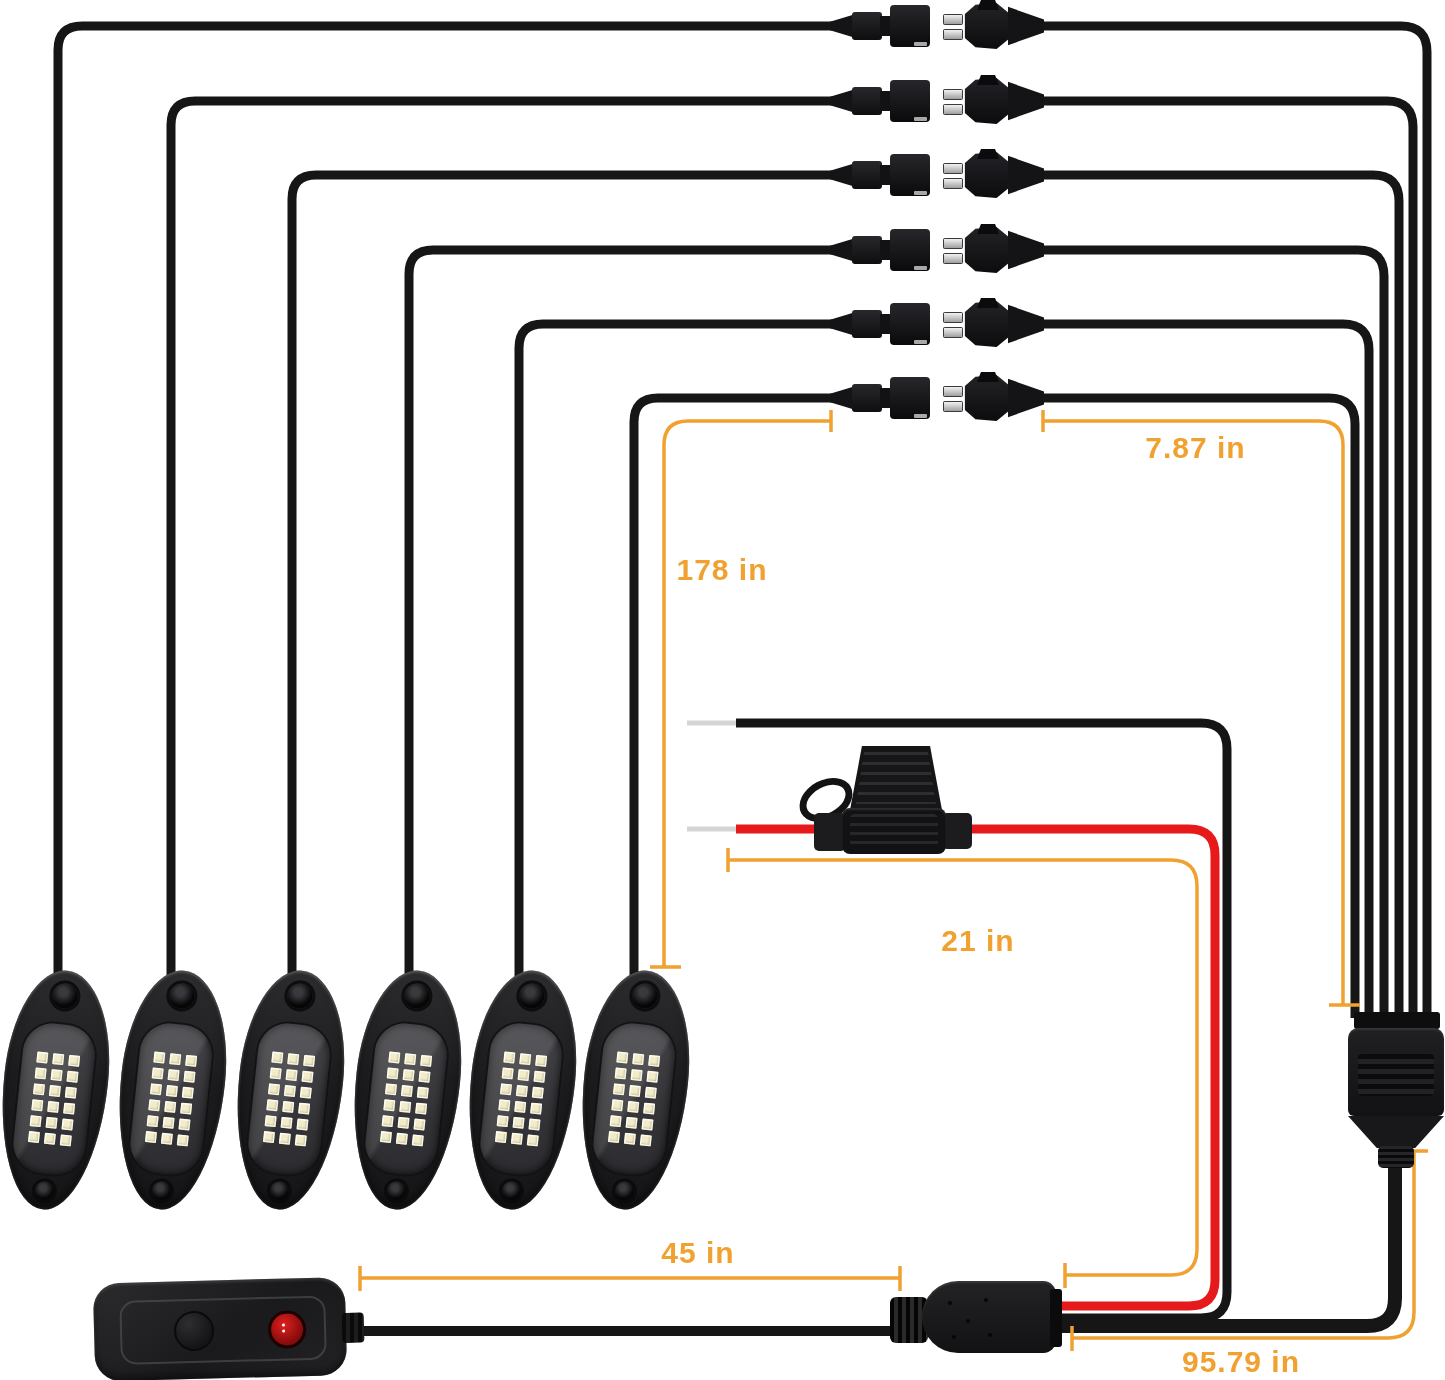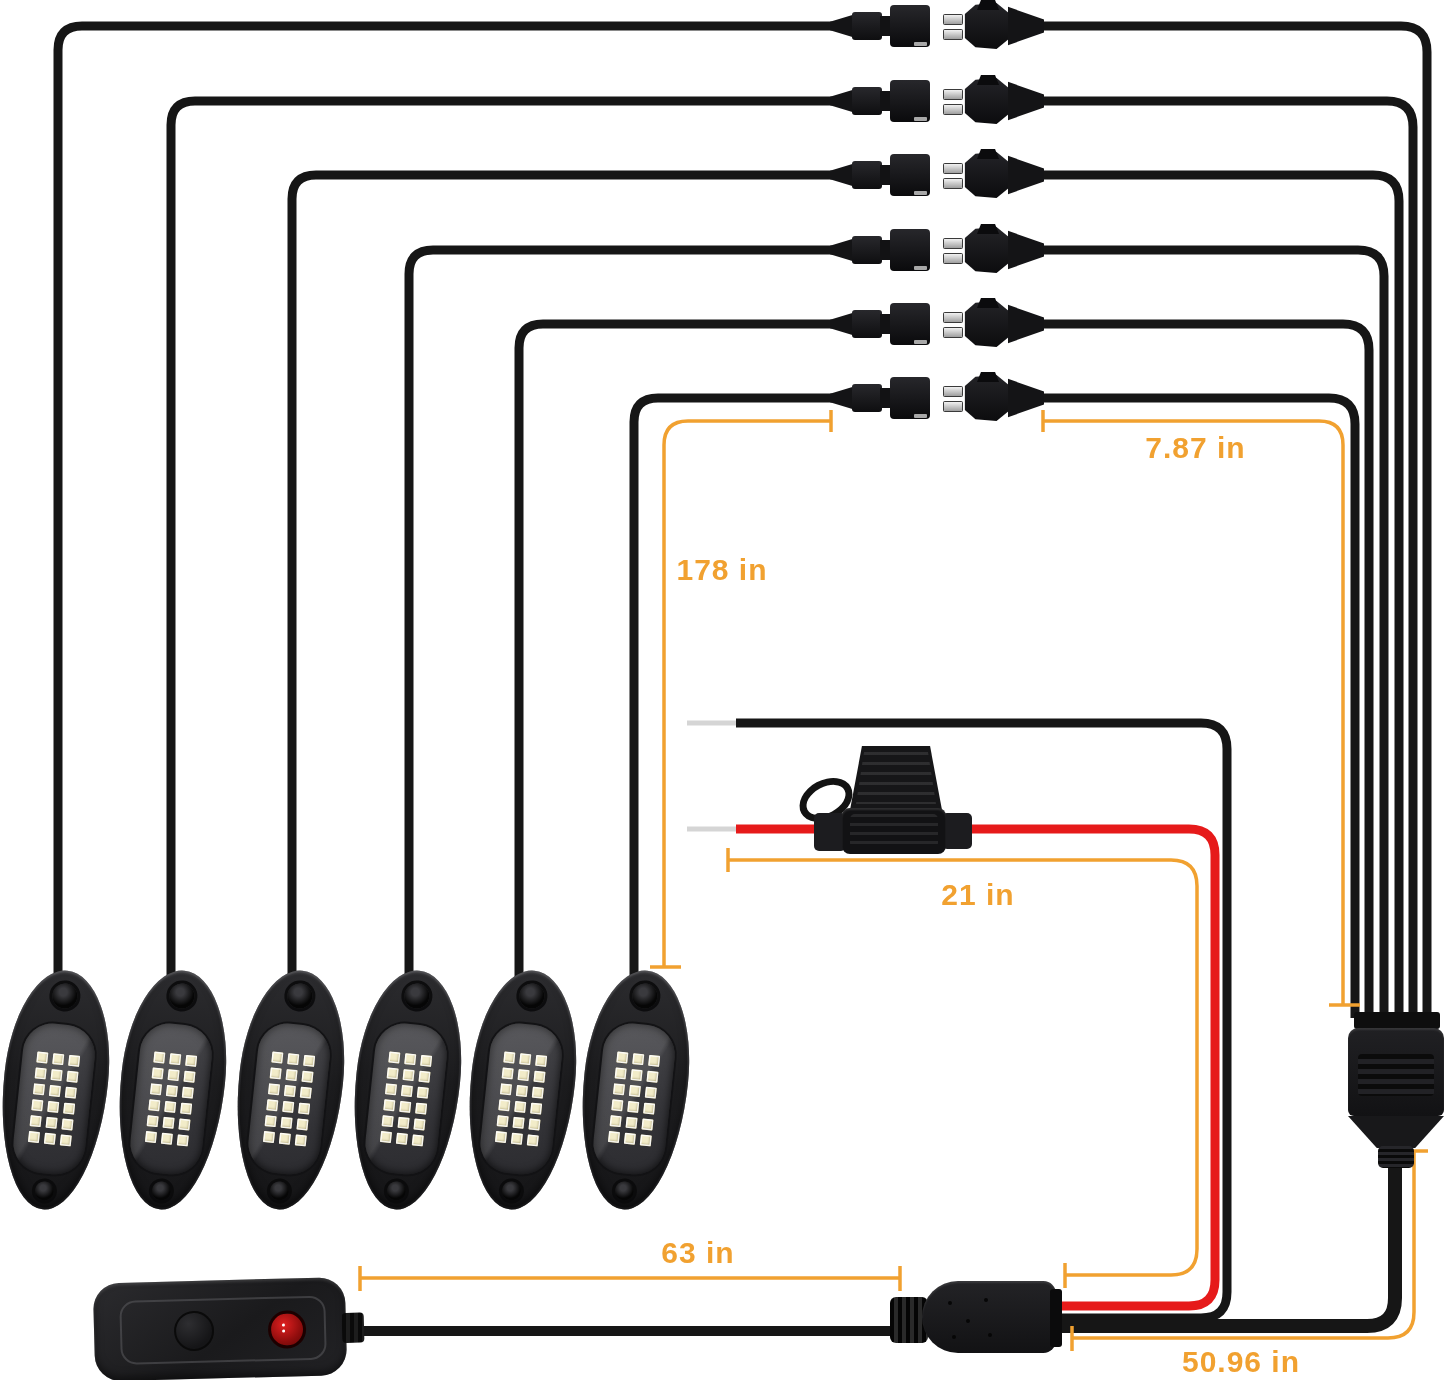--- a/index.html
+++ b/index.html
@@ -433,16 +433,16 @@
     <div class="ct-button"></div>
     <div class="ct-led">
       <i style="left:11px;top:10px;width:3px;height:3px"></i>
       <i style="left:11px;top:16px;width:3px;height:3px"></i>
     </div>
     <div class="ct-relief"></div>
   </div>
 
   <div class="dim" style="left:1118px;top:431px;width:155px">7.87 in</div>
   <div class="dim" style="left:658px;top:553px;width:128px">178 in</div>
-  <div class="dim" style="left:918px;top:878px;width:120px">21 in</div>
-  <div class="dim" style="left:628px;top:1236px;width:140px">63 in</div>
-  <div class="dim" style="left:1156px;top:1345px;width:170px">50.96 in</div>
+  <div class="dim" style="left:918px;top:924px;width:120px">21 in</div>
+  <div class="dim" style="left:628px;top:1236px;width:140px">45 in</div>
+  <div class="dim" style="left:1156px;top:1345px;width:170px">95.79 in</div>
 </div>
 
 </body></html>

